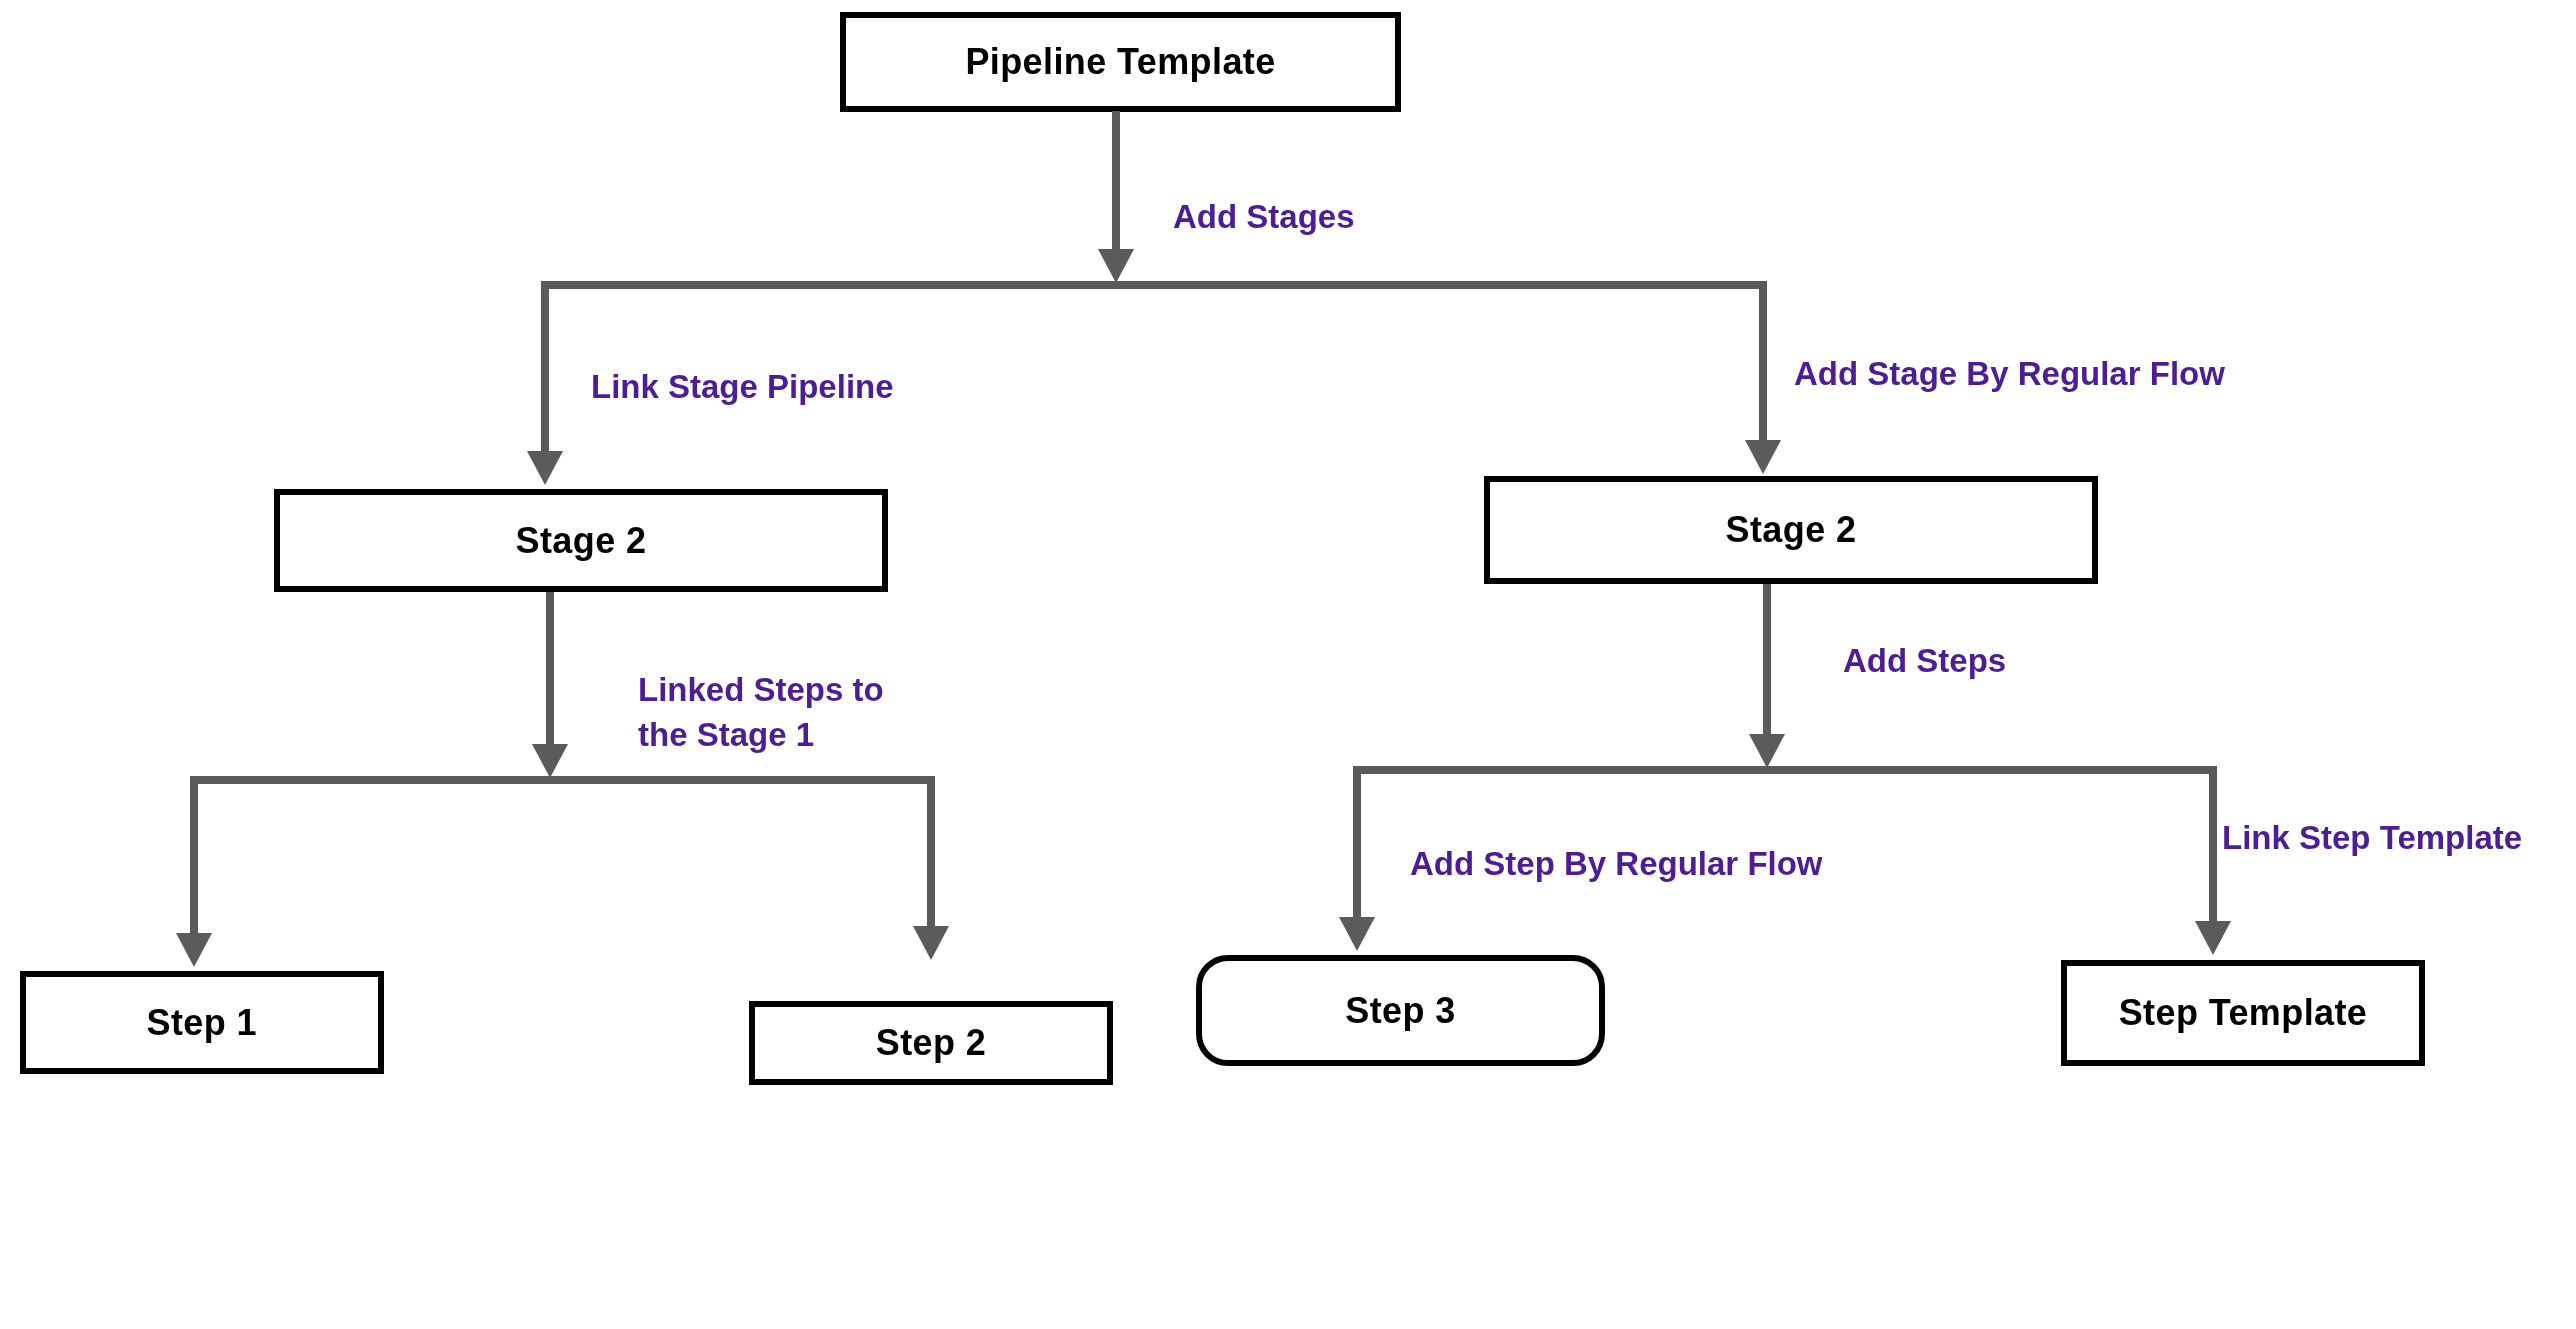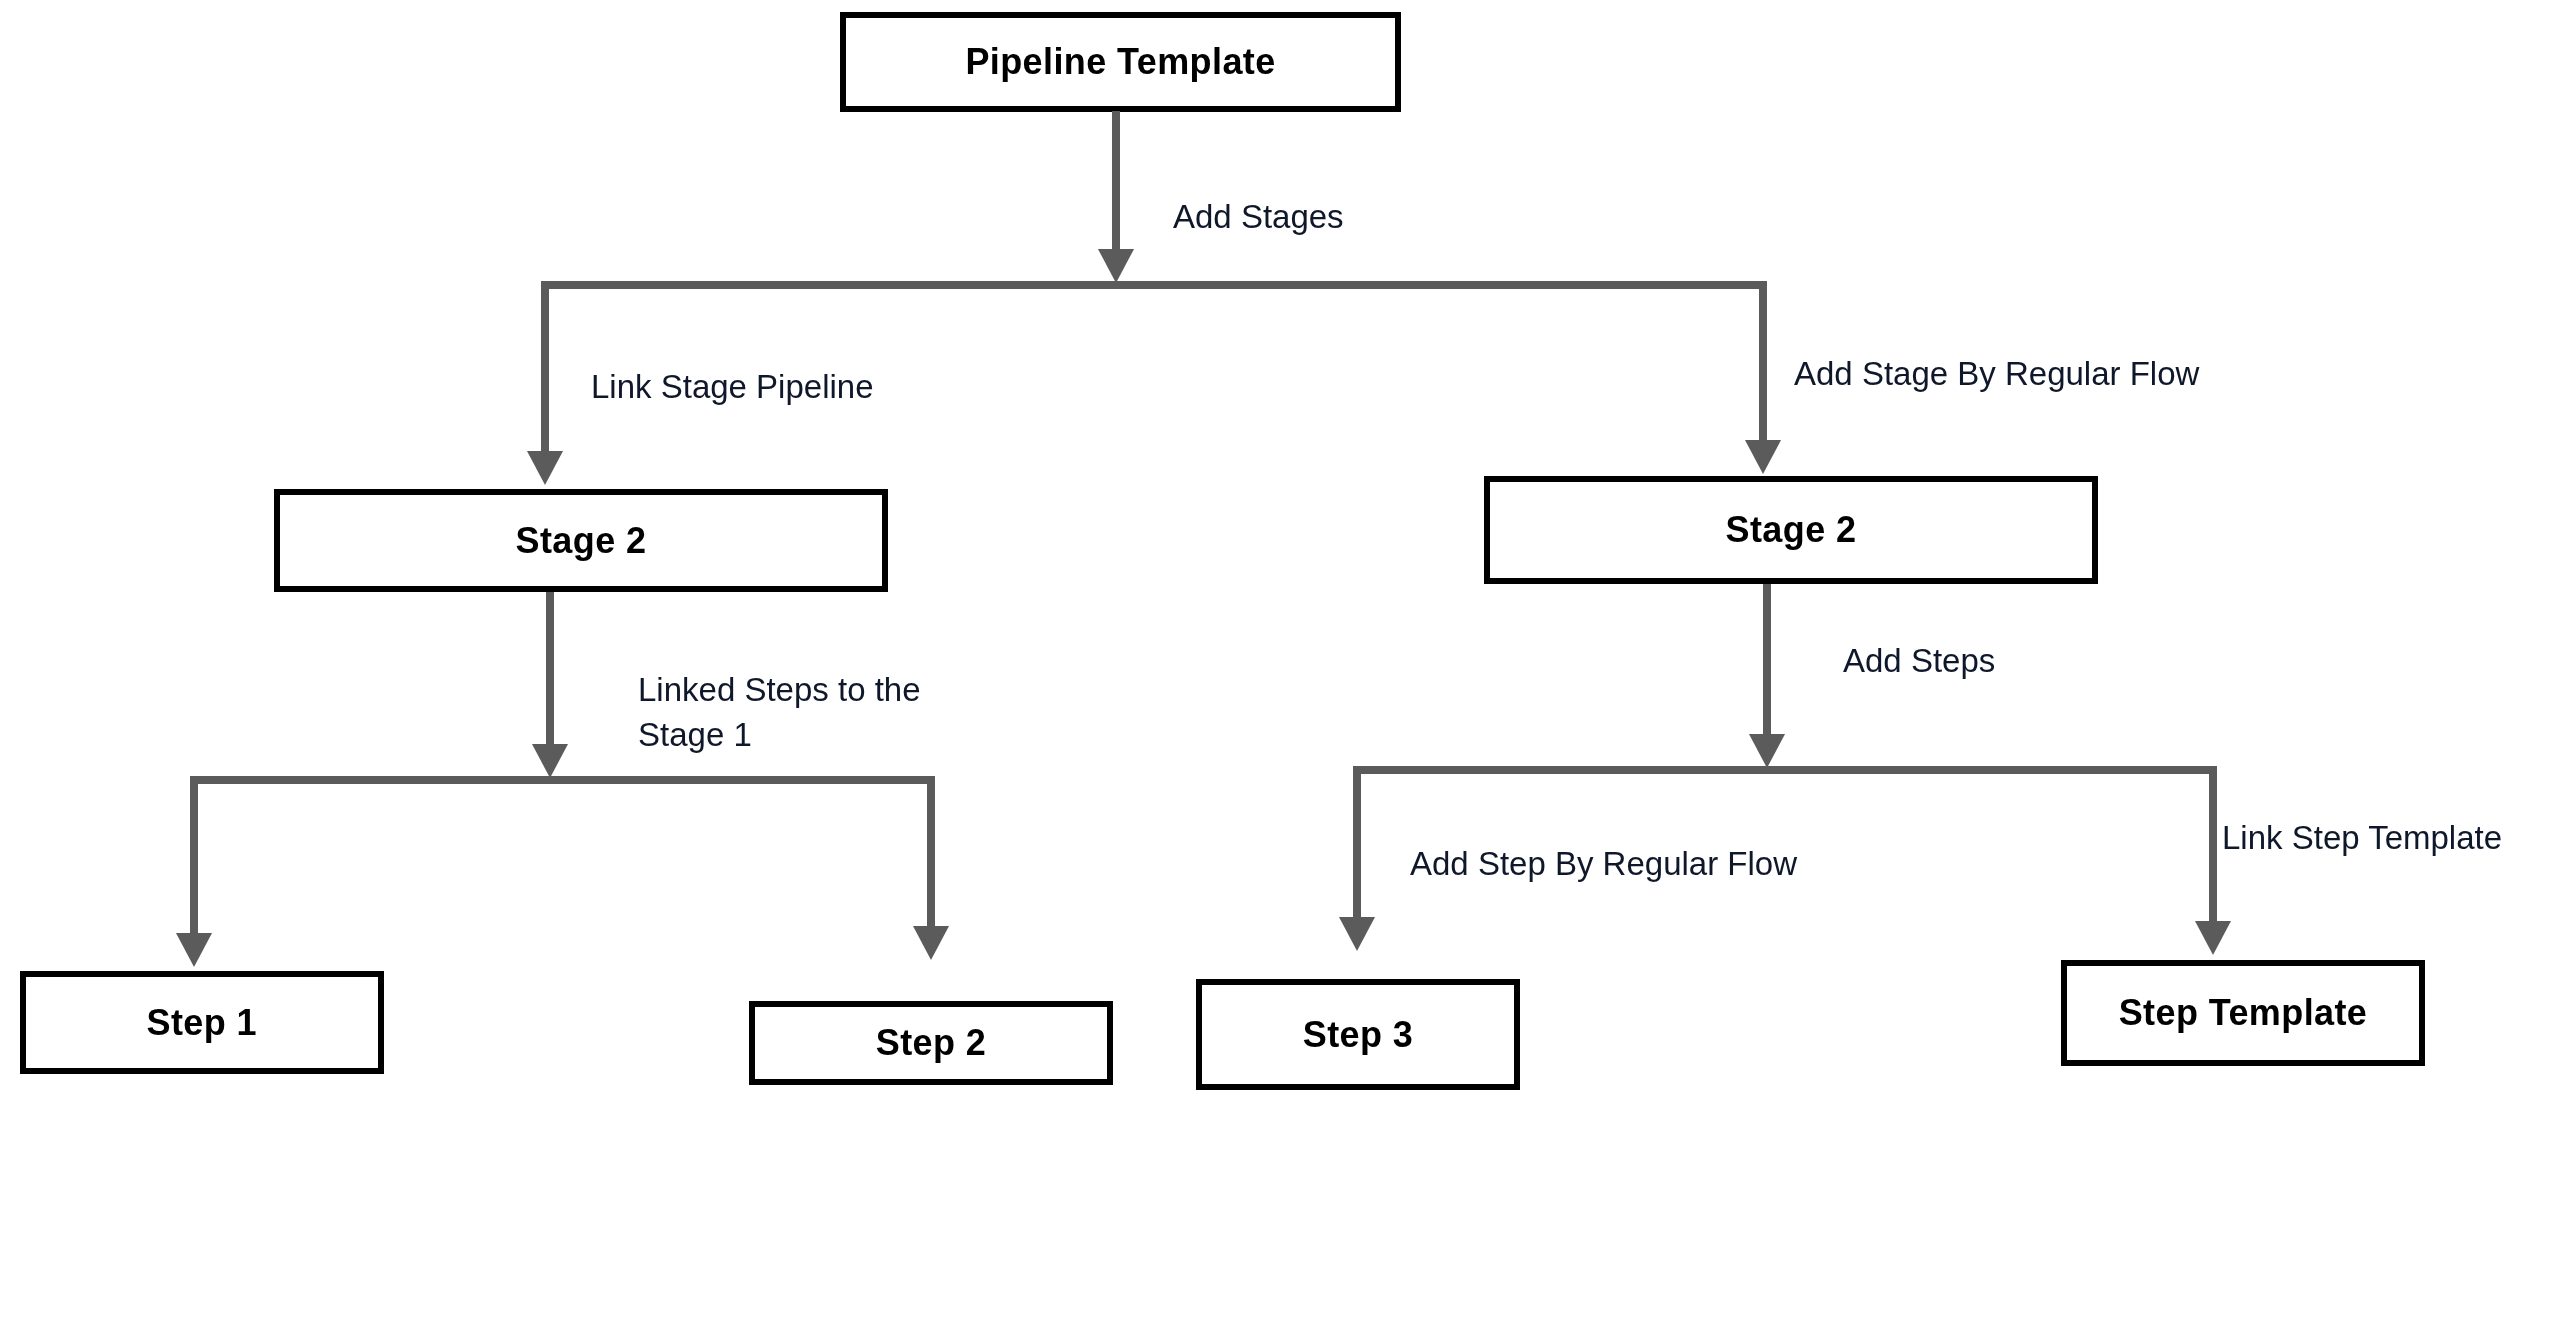--- a/index.html
+++ b/index.html
@@ -24,23 +24,23 @@
     display: flex;
     align-items: center;
     justify-content: center;
     font-weight: bold;
     font-size: 36px;
     color: #000000;
     letter-spacing: 0.4px;
   }
   .edge-label {
     position: absolute;
-    font-weight: normal;
+    font-weight: bold;
     font-size: 33px;
-    color: #0f172a;
+    color: #4c1d95;
     white-space: nowrap;
     line-height: 1.35;
   }
   .edge-label.wrap {
     white-space: normal;
     width: 287px;
     margin-left: 27px;
   }
   .vline {
     position: absolute;
@@ -69,21 +69,21 @@
   <div class="node" style="left:840px; top:11.5px;  width:561px; height:100px;">Pipeline Template</div>
 
   <div class="node" style="left:274px;  top:489px; width:614px; height:103px;">Stage 2</div>
 
   <div class="node" style="left:1460px; top:476px; width:614px; height:108px;margin-left:24px;">Stage 2</div>
 
   <div class="node" style="left:19.7px;   top:971px; width:364px; height:103px;">Step 1</div>
 
   <div class="node" style="left:749px;  top:964px; width:364px; height:84px;margin-top:37px;">Step 2</div>
 
-  <div class="node" style="left:1196px; top:979px; width:324px; height:111px;">Step 3</div>
+  <div class="node" style="left:1196px; top:955px; width:409px; height:111px;border-radius:32px;">Step 3</div>
 
   <div class="node" style="left:2061px; top:960px; width:364px; height:106px;">Step Template</div>
 
   <div class="vline" style="left:1112px; top:111px; height:139px;"></div>
   <div class="arrowhead" style="left:1098px; top:249px;"></div>
   <div class="hline" style="left:541px; top:281px; width:1225px;"></div>
 
   <div class="vline" style="left:541px; top:281px; height:172px;"></div>
   <div class="arrowhead" style="left:527px; top:451px;"></div>
 

